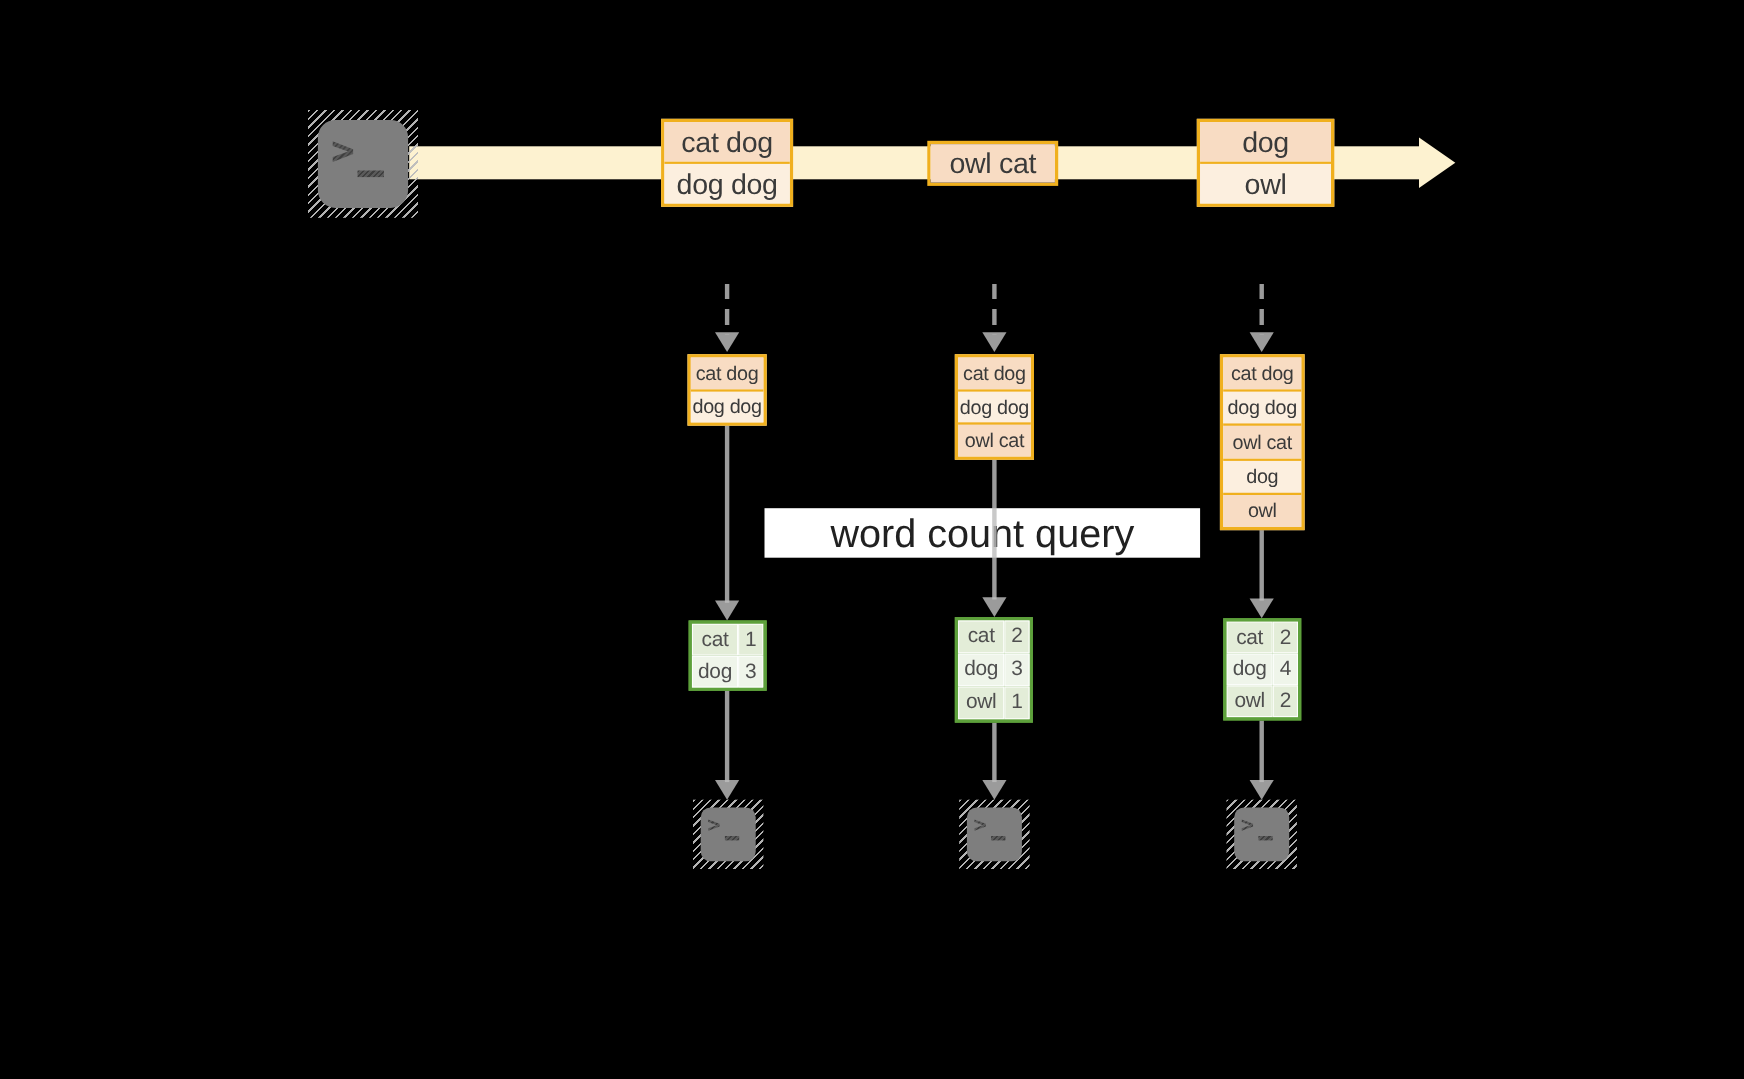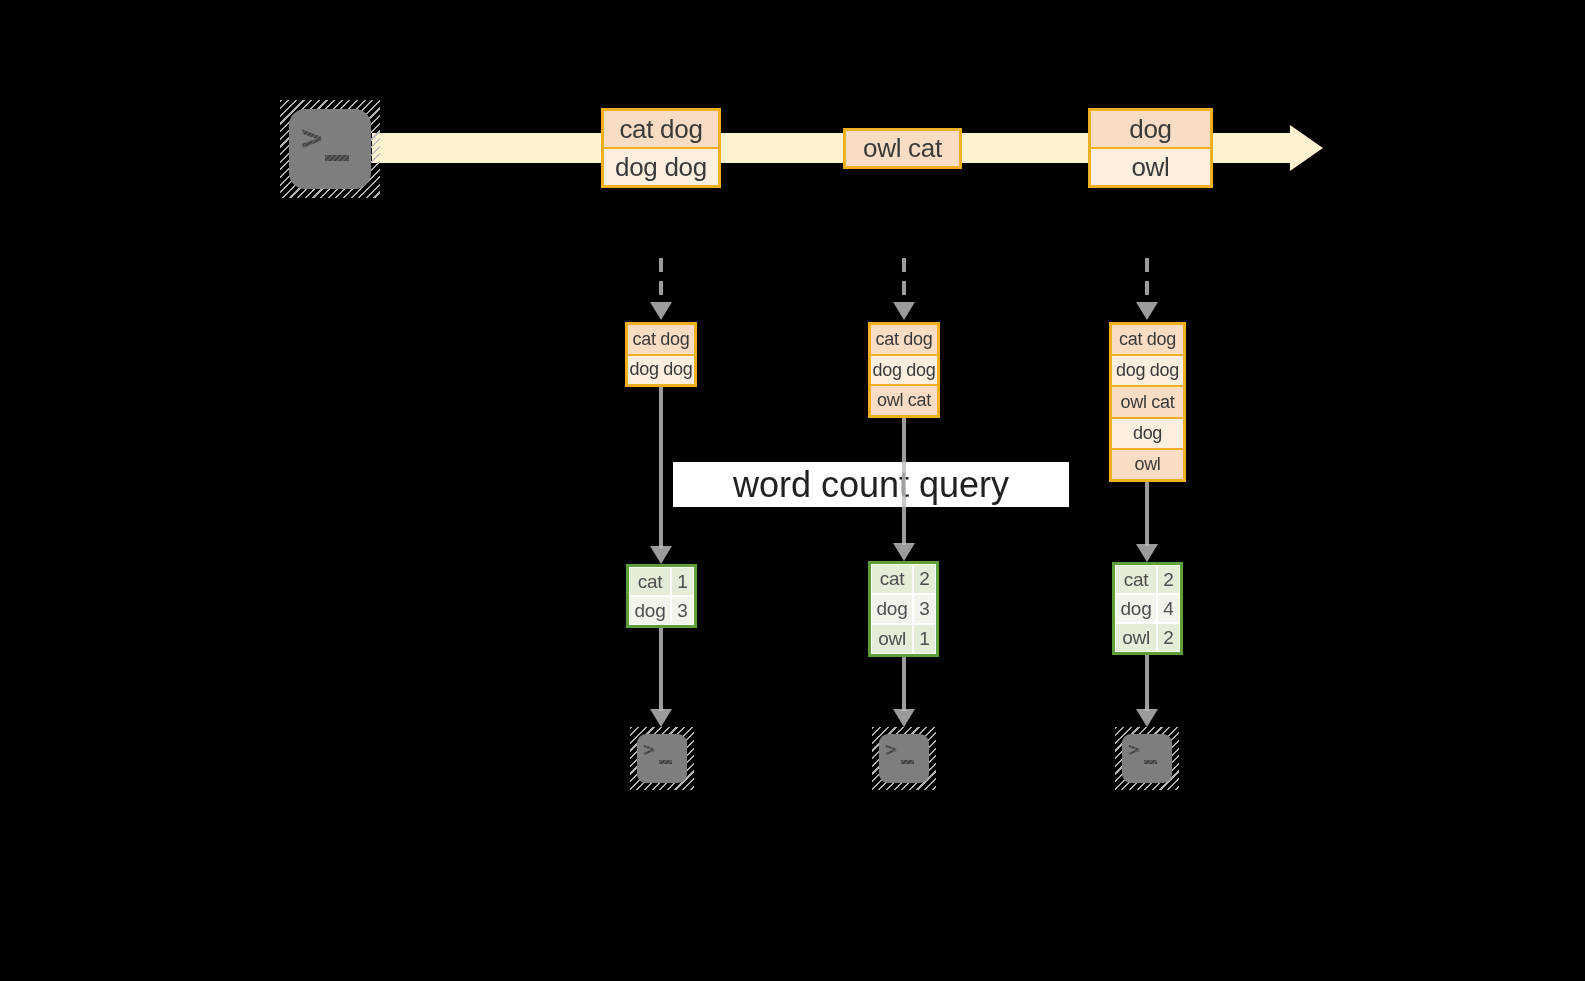--- a/index.html
+++ b/index.html
@@ -17,21 +17,21 @@
   
   .rec{position:absolute;box-sizing:border-box;border:3px solid var(--record-border,#f0b01e);
     display:flex;flex-direction:column;z-index:3;background:var(--record-fill-light,#fcefdf);}
   .rec-cell{flex:1;display:flex;align-items:center;justify-content:center;color:#3a3a3a;}
   .rec-cell + .rec-cell{border-top:2px solid var(--record-border,#f0b01e);}
   .rec-cell:nth-child(odd){background:var(--record-fill-dark,#f8dcc3);}
   .rec-cell:nth-child(even){background:var(--record-fill-light,#fcefdf);}
   .rec-lg .rec-cell{font-size:26px;}
   .rec-sm .rec-cell{font-size:18px;}
   
-  .banner{position:absolute;left:673px;top:462px;width:396px;height:45px;background:#ffffff;
+  .banner{position:absolute;left:695px;top:462px;width:396px;height:45px;background:#ffffff;
     display:flex;align-items:center;justify-content:center;z-index:1;
     font-size:36px;font-weight:300;color:#212121;letter-spacing:0;}
   
   .vline{position:absolute;width:4px;background:var(--arrow-color,rgba(189,189,189,.82));z-index:2;}
   .vdash{position:absolute;width:4px;z-index:2;
     background:repeating-linear-gradient(180deg,var(--arrow-color,rgba(189,189,189,.82)) 0 14px,transparent 14px 23px);}
   .vhead{position:absolute;width:0;height:0;z-index:2;
     border-left:11px solid transparent;border-right:11px solid transparent;
     border-top:18px solid var(--arrow-color,rgba(189,189,189,.82));}
   

